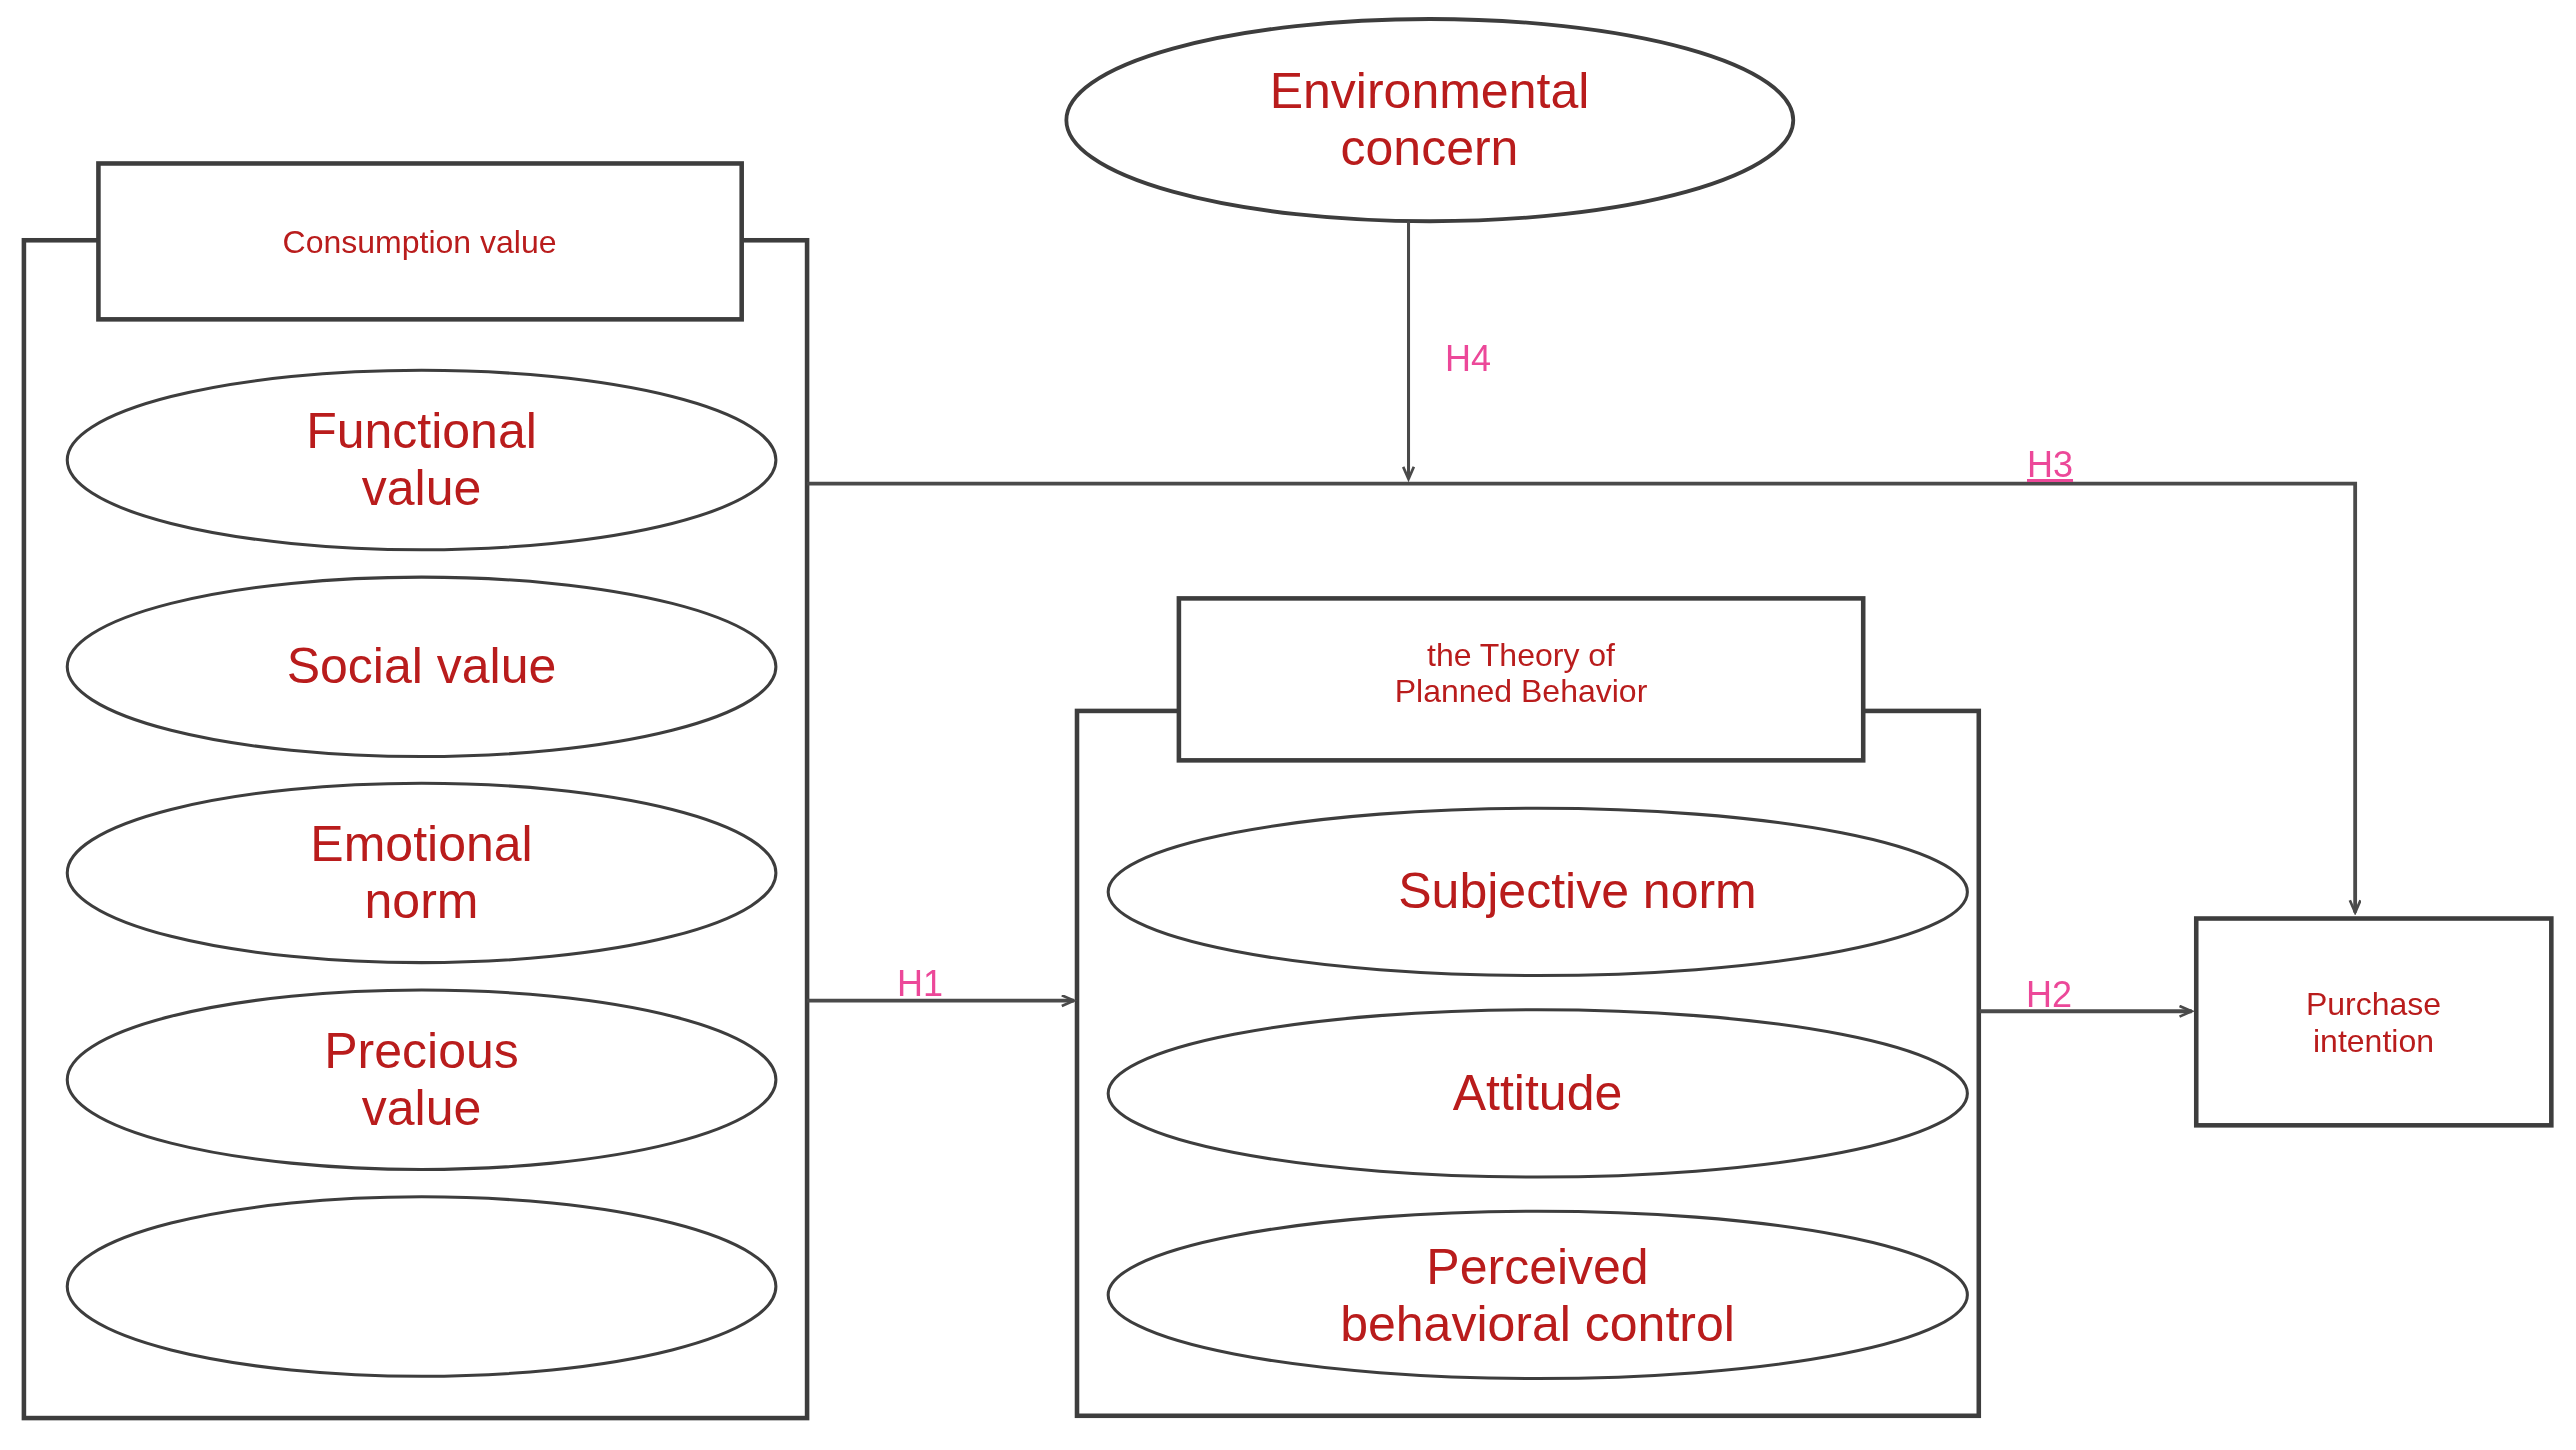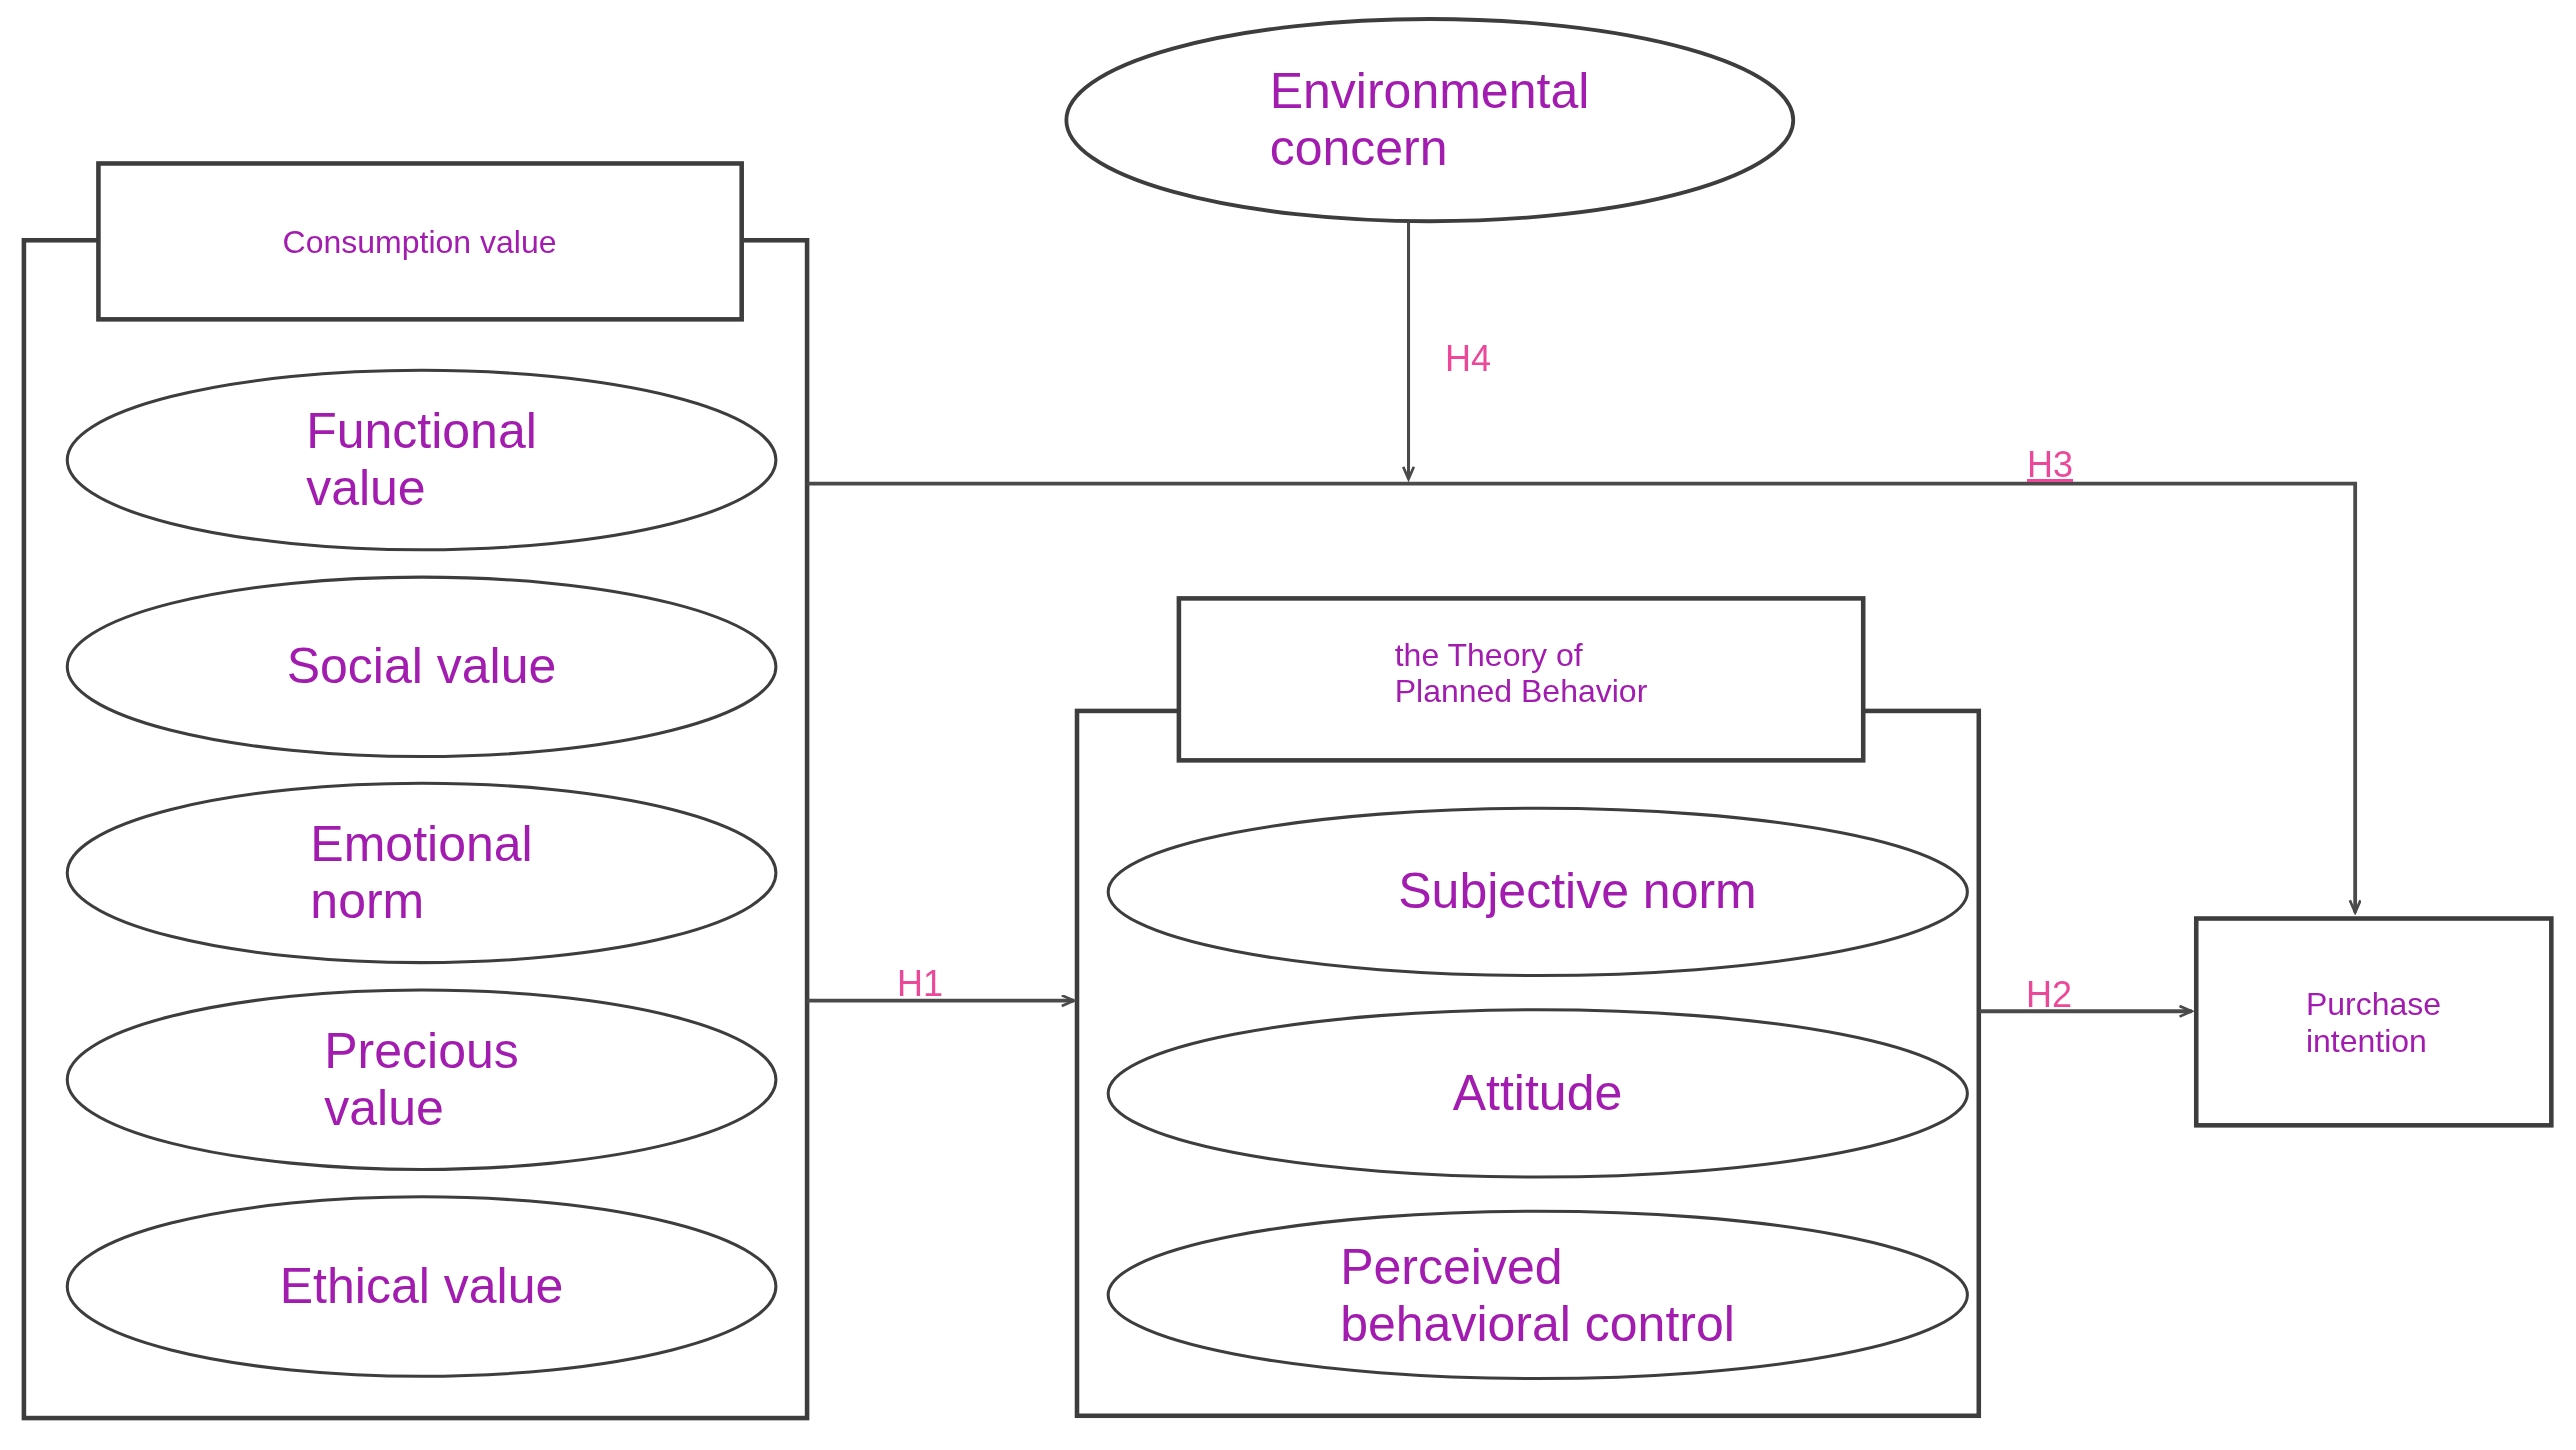--- a/index.html
+++ b/index.html
@@ -22,22 +22,22 @@
     left: 0;
     top: 0;
     width: 2576px;
     height: 1450px;
   }
   .node-label {
     position: absolute;
     display: flex;
     align-items: center;
     justify-content: center;
-    text-align: left;
-    color: #a21caf;
+    text-align: center;
+    color: #b91c1c;
     font-family: "Liberation Sans", sans-serif;
     line-height: 1.14;
     white-space: pre-line;
     pointer-events: none;
   }
   .lbl-box {
     font-size: 32px;
   }
   .lbl-ellipse {
     font-size: 50px;
@@ -103,21 +103,20 @@
 value</div>
 
   <div class="node-label lbl-ellipse" style="left:67px; top:577px; width:709px; height:179px;">Social value</div>
 
   <div class="node-label lbl-ellipse" style="left:67px; top:783px; width:709px; height:179px;">Emotional
 norm</div>
 
   <div class="node-label lbl-ellipse" style="left:67px; top:990px; width:709px; height:179px;">Precious
 value</div>
 
-  <div class="node-label lbl-ellipse" style="left:67px; top:1197px; width:709px; height:179px;">Ethical value</div>
 
   <div class="node-label lbl-ellipse" style="left:1066px; top:19px; width:727px; height:202px;">Environmental
 concern</div>
 
   <div class="node-label lbl-box" style="left:1179px; top:592px; width:684px; height:162px;">the Theory of
 Planned Behavior</div>
 
   <div class="node-label lbl-ellipse" style="left:1148px; top:808px; width:859px; height:167px;">Subjective norm</div>
 
   <div class="node-label lbl-ellipse" style="left:1108px; top:1010px; width:859px; height:167px;">Attitude</div>

